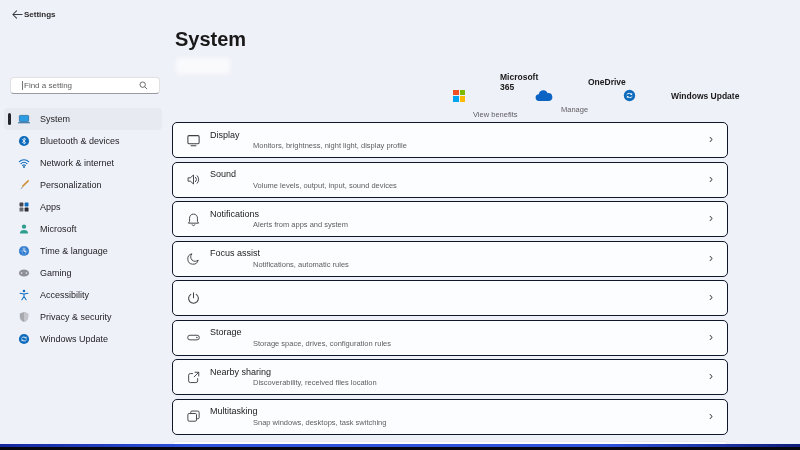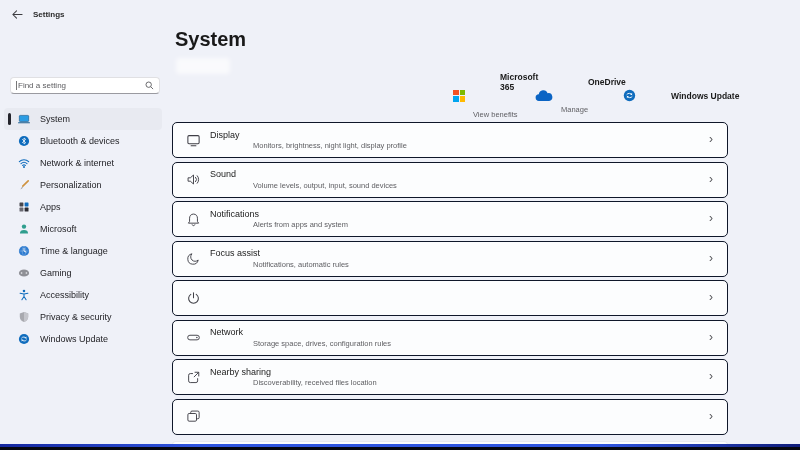--- a/index.html
+++ b/index.html
@@ -3,28 +3,28 @@
 <meta charset="utf-8">
 <style>
   html,body{margin:0;padding:0;}
   body{
     width:800px;height:450px;position:relative;overflow:hidden;
     background:#eff1f8;
     font-family:"Liberation Sans",sans-serif;
     -webkit-font-smoothing:antialiased;
   }
   
-  .win-header{position:absolute;left:10px;top:7px;display:flex;align-items:center;gap:9px;}
+  .win-header{position:absolute;left:10px;top:7px;display:flex;align-items:center;}
   .back-btn{width:14px;height:14px;display:flex;align-items:center;justify-content:center;cursor:pointer;}
   .win-title{font-size:8px;color:#2b2b2b;font-weight:600;}
   
   .search-box{
     position:absolute;left:10px;top:77px;width:150px;height:17px;
     background:#ffffff;border:1px solid #e0e0e3;border-bottom:1px solid #9a9aa0;
-    border-radius:4px;display:flex;align-items:center;box-sizing:border-box;padding:0 5px;
+    border-radius:4px;display:flex;align-items:center;box-sizing:border-box;padding:0 11px;
   }
   .search-caret{width:1px;height:9px;background:#777;margin-right:1px;}
   .search-ph{font-size:8px;color:#5d5d60;flex:1;}
   .search-ic{width:9px;height:9px;flex:0 0 auto;}
   
   .sidebar{position:absolute;left:4px;top:108px;width:158px;}
   .nav-item{
     position:relative;height:22px;display:flex;align-items:center;
     border-radius:4px;cursor:pointer;
   }
@@ -292,21 +292,21 @@
     </svg>
     <div class="row-chev">›</div>
   </div>
 
   <div class="row-card">
     <svg class="row-ic" viewBox="0 0 16 16">
       <rect x="1.8" y="5.6" width="12.4" height="4.9" rx="2.4" fill="none" stroke="#3f3f46" stroke-width="1"></rect>
       <circle cx="11.6" cy="8" r="0.8" fill="#3f3f46"></circle>
     </svg>
     <div class="row-text">
-      <div class="row-title">Network</div>
+      <div class="row-title">Storage</div>
       <div class="row-sub">Storage space, drives, configuration rules</div>
     </div>
     <div class="row-chev">›</div>
   </div>
 
   <div class="row-card">
     <svg class="row-ic" viewBox="0 0 16 16">
       <path d="M7 3.8 H4.6 A1.8 1.8 0 0 0 2.8 5.6 v6 a1.8 1.8 0 0 0 1.8 1.8 h6 a1.8 1.8 0 0 0 1.8 -1.8 V9.2" fill="none" stroke="#3f3f46" stroke-width="1" stroke-linecap="round"></path>
       <path d="M9.6 2.4 h4 v4" fill="none" stroke="#3f3f46" stroke-width="1" stroke-linecap="round" stroke-linejoin="round"></path>
       <path d="M13.3 2.7 L8.7 7.3" stroke="#3f3f46" stroke-width="1" stroke-linecap="round"></path>
@@ -316,20 +316,24 @@
       <div class="row-sub">Discoverability, received files location</div>
     </div>
     <div class="row-chev">›</div>
   </div>
 
   <div class="row-card">
     <svg class="row-ic" viewBox="0 0 16 16">
       <rect x="2" y="4.8" width="9.2" height="8.2" rx="1.3" fill="none" stroke="#3f3f46" stroke-width="1"></rect>
       <path d="M5 4.8 V3.6 A1.4 1.4 0 0 1 6.4 2.2 h6.2 A1.4 1.4 0 0 1 14 3.6 V9 a1.4 1.4 0 0 1 -1.4 1.4 H11.2" fill="none" stroke="#3f3f46" stroke-width="1" stroke-linecap="round"></path>
     </svg>
+    <div class="row-text">
+      <div class="row-title">Multitasking</div>
+      <div class="row-sub">Snap windows, desktops, task switching</div>
+    </div>
     <div class="row-chev">›</div>
   </div>
 </div>
 
 <div class="partial-card"></div>
 
 <div class="edge-blue"></div>
 <div class="edge-black"></div>
 
 </body></html>

